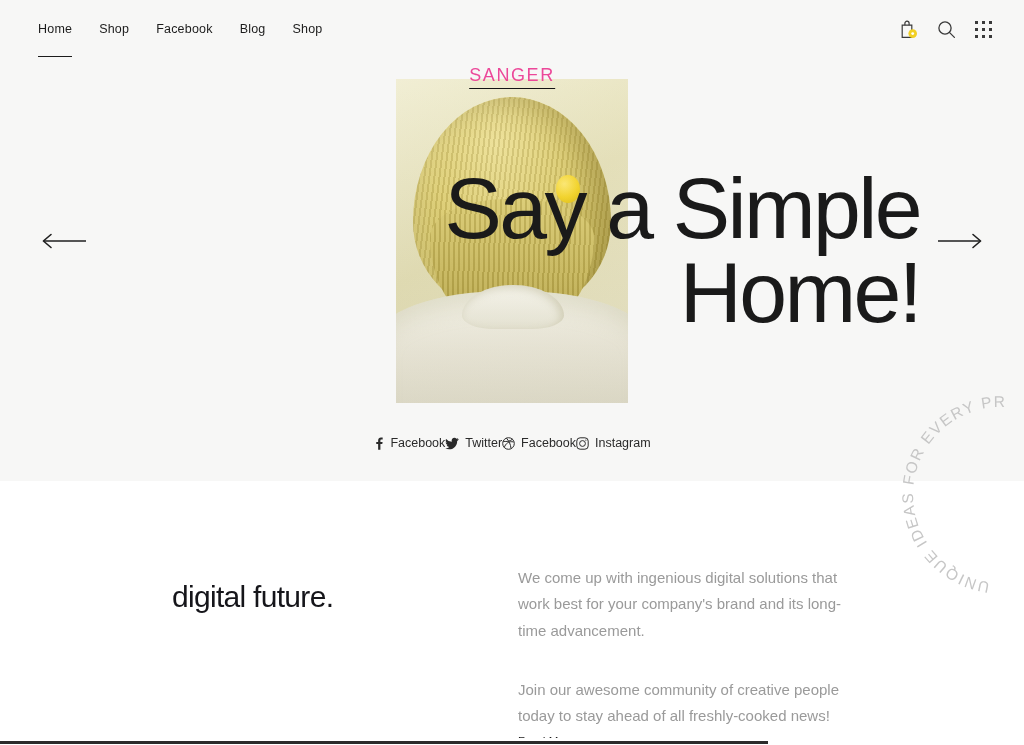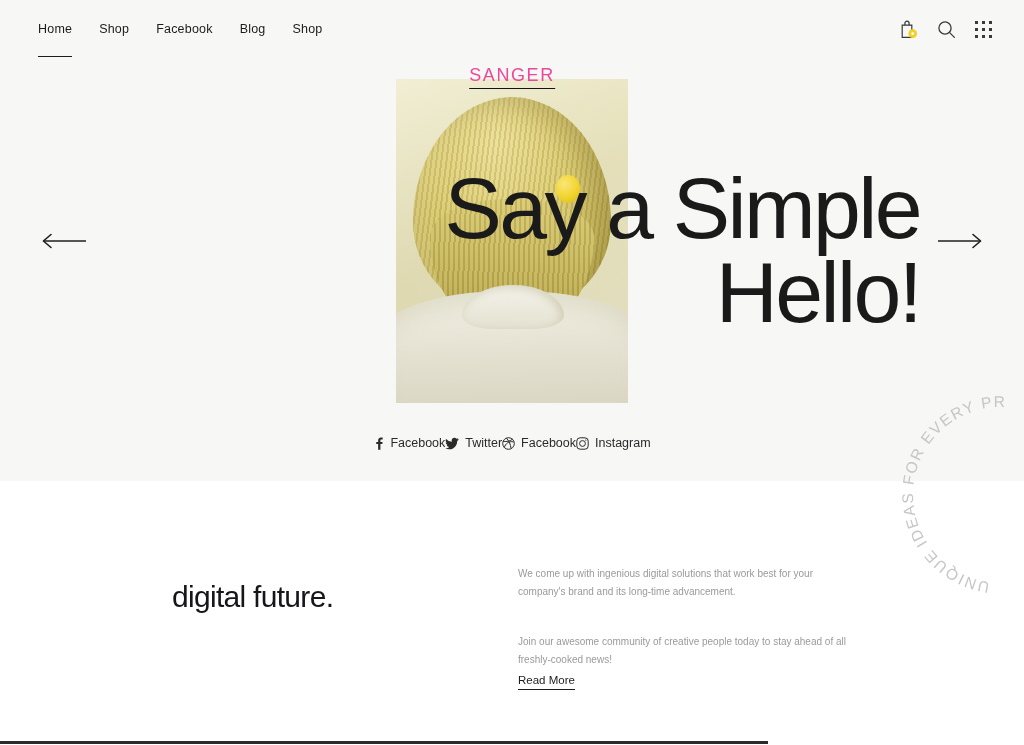--- a/index.html
+++ b/index.html
@@ -134,21 +134,21 @@
   .intro { position:absolute; left:0; top:481px; width:1024px; height:264px; background:#fff; }
   .intro-left { position:absolute; left:172px; top:63px; width:330px; }
   .eyebrow {
     font-size:9.5px; letter-spacing:1.8px; color:#8e8e8e; text-transform:uppercase;
     margin-bottom:17px;
   }
   .intro-heading {
     font-size:30px; line-height:1.17; letter-spacing:-.7px; color:#15151a; font-weight:400;
   }
   .intro-right { position:absolute; left:518px; top:84px; width:330px; }
-  .intro-p { font-size:10px; line-height:1.75; color:#9a9a9a; }
+  .intro-p { font-size:15px; line-height:1.75; color:#9a9a9a; }
   .intro-p + .intro-p { margin-top:33px; }
   .read-more {
     display:inline-block; margin-top:6px; font-size:11.5px; color:#1c1c1c;
     text-decoration:none; border-bottom:1.3px solid #1c1c1c; padding-bottom:3px;
   }
 
   
   .scrollbar { position:absolute; left:0; bottom:0; width:1024px; height:7px; background:#fff; }
   .scroll-thumb { position:absolute; left:0; bottom:1px; width:768px; height:3px; background:#2b2b2b; }
 </style>
@@ -211,21 +211,21 @@
     <div class="ph-hair"></div>
     <div class="ph-hair2"></div>
     <div class="ph-clip"></div>
     <div class="ph-shirt"></div>
     <div class="ph-collar"></div>
     <div class="ph-shade"></div>
   </div>
 
   <h1 class="hero-title">
     <span class="l1">Say a Simple</span>
-    <span class="l2">Hello!</span>
+    <span class="l2">Home!</span>
   </h1>
 
   <a class="hero-arrow arrow-prev" href="#">
     <svg width="48" height="26" viewBox="0 0 48 26" fill="none">
       <line x1="4" y1="13" x2="46" y2="13" stroke="#1f1f1f" stroke-width="1.6"></line>
       <polyline points="11,6.5 3.4,13 11,19.5" stroke="#1f1f1f" stroke-width="1.6" fill="none" stroke-linecap="round" stroke-linejoin="round"></polyline>
     </svg>
   </a>
   <a class="hero-arrow arrow-next" href="#">
     <svg width="48" height="26" viewBox="0 0 48 26" fill="none">

